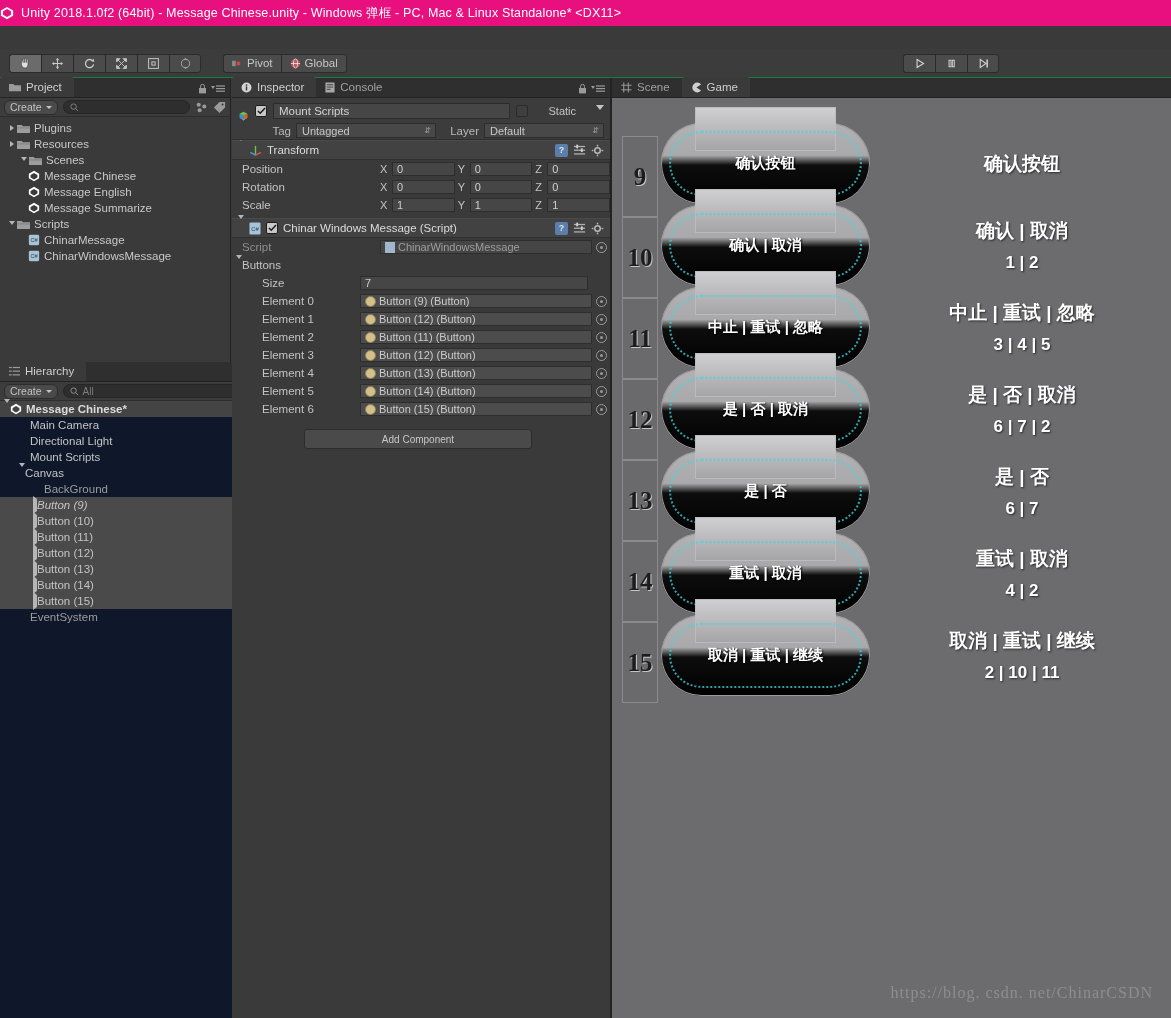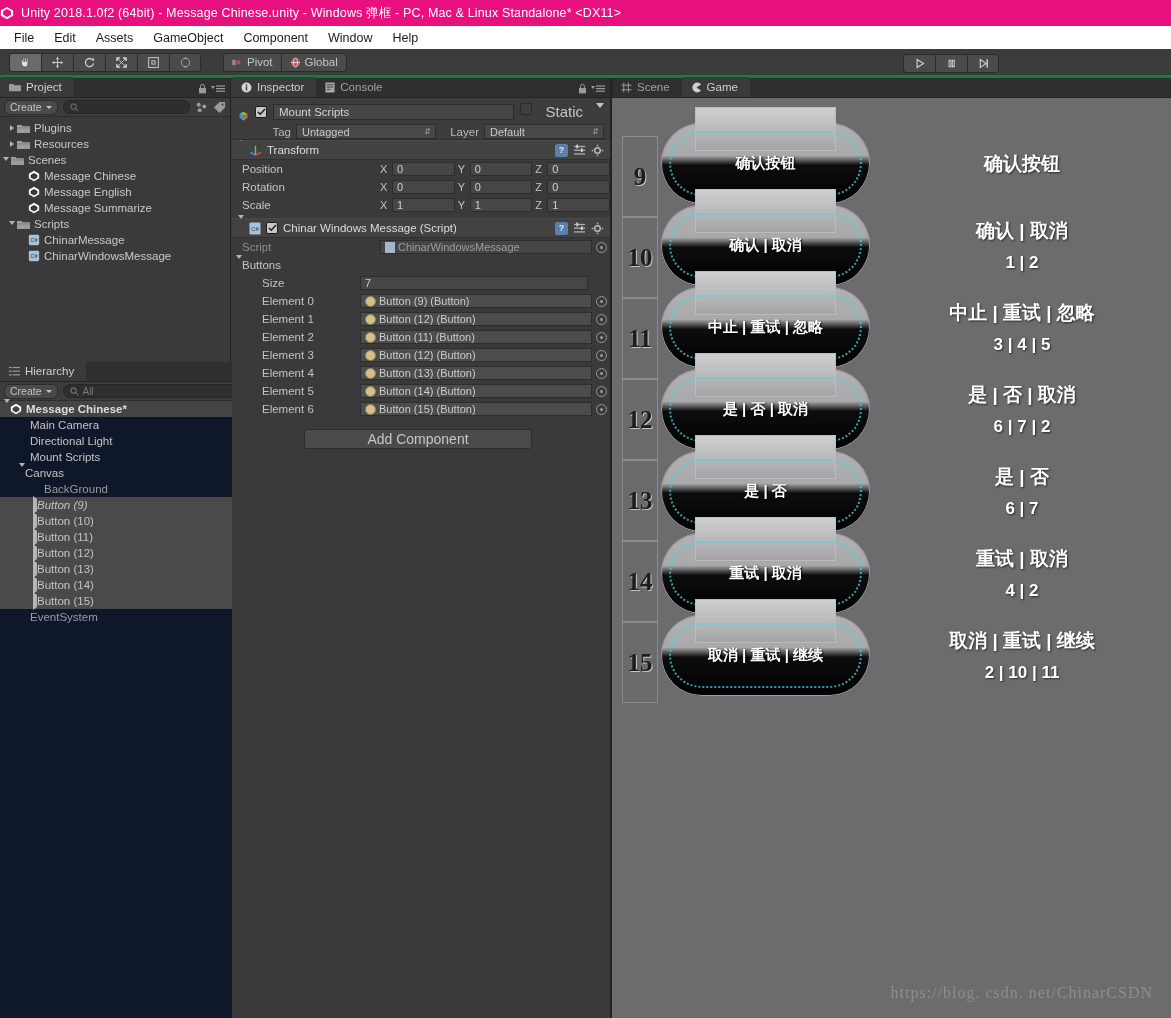--- a/index.html
+++ b/index.html
@@ -23,21 +23,21 @@
   .menubar{
     position:absolute; left:0; top:26px; width:1171px; height:23px;
     background:#ffffff; display:flex; align-items:center; padding-left:8px;
   }
   .menuitem{ color:#1b1b1b; font-size:12.5px; padding:0 10px; cursor:default; }
   .menuitem:first-child{ padding-left:6px; }
 
   
   .toolbar{
     position:absolute; left:0; top:49px; width:1171px; height:29px;
-    background:#3c3c3c; border-bottom:3px solid #15803d;
+    background:#3c3c3c; border-bottom:1px solid #15803d;
     display:flex; align-items:center;
   }
   .tool-group{ display:flex; margin-left:9px; }
   .tbtn{
     width:32px; height:19px; background:#4b4b4b;
     border:1px solid #2b2b2b; border-right:none;
     display:flex; align-items:center; justify-content:center;
   }
   .tbtn:first-child{ border-radius:3px 0 0 3px; background:#6b6b6b; }
   .tbtn:last-child{ border-right:1px solid #2b2b2b; border-radius:0 3px 3px 0; }
@@ -135,21 +135,21 @@
   .go-ico{ width:26px; height:26px; margin-right:6px; }
   .chk{
     width:12px; height:12px; background:#c8c8c8; border:1px solid #1d1d1d; border-radius:2px;
     display:flex; align-items:center; justify-content:center; flex:0 0 12px;
   }
   .chk svg{ display:block; }
   .name-field{
     flex:1; height:16px; background:#464646; border:1px solid #2c2c2c;
     color:#d2d2d2; font-size:11.5px; display:flex; align-items:center; padding:0 5px;
   }
-  .static-box{ display:flex; align-items:flex-start; gap:13px; color:#c5c5c5; font-size:15px; }
+  .static-box{ display:flex; align-items:flex-start; gap:20px; color:#c5c5c5; font-size:11px; }
   .chk-empty{ width:12px;height:12px;background:#3f3f3f;border:1px solid #2a2a2a;border-radius:2px; }
   .caret-d{ width:0;height:0;border-left:4px solid transparent;border-right:4px solid transparent;border-top:5px solid #c5c5c5; }
 
   .taglayer{ display:flex; align-items:center; gap:5px; margin-top:4px; }
   .lbl-s{ color:#b9b9b9; font-size:11.5px; }
   .dd{
     height:15px; background:#484848; border:1px solid #2c2c2c;
     color:#c8c8c8; font-size:11px; display:flex; align-items:center;
     justify-content:space-between; padding:0 4px 0 5px;
   }
@@ -185,21 +185,21 @@
   .btn-ico{ width:11px;height:11px;border-radius:50%;background:#d3c08a;border:1px solid #8d7f55; flex:0 0 11px; }
   .script-ico{ width:10px;height:11px;background:#9fb6cc; flex:0 0 10px; }
   .sizefield{
     flex:1; height:14px; background:#464646; border:1px solid #2d2d2d;
     color:#cfcfcf; font-size:11px; display:flex; align-items:center; padding:0 4px;
   }
   .add-comp{
     position:absolute; left:72px; top:351px; width:228px; height:20px;
     background:#4a4a4a; border:1px solid #2c2c2c; border-radius:3px;
     display:flex; align-items:center; justify-content:center;
-    color:#c6c6c6; font-size:14px;
+    color:#c6c6c6; font-size:10px;
   }
 
   
   .game-panel{
     position:absolute; left:612px; top:78px; width:559px; height:940px;
     background:#3a3a3a;
   }
   .game-toolrow{
     height:19px; background:#3c3c3c; display:flex; align-items:center;
     padding:0 4px; gap:6px; border-bottom:1px solid #2b2b2b; font-size:10.5px; color:#bdbdbd;
@@ -261,29 +261,20 @@
 <div class="app">
 
   <div class="titlebar">
     <svg class="title-logo" viewBox="0 0 16 16">
       <polygon points="8,1 15,5 15,11 8,15 1,11 1,5" fill="#ffffff"></polygon>
       <polygon points="8,3.5 12.5,6 12.5,10 8,12.5 3.5,10 3.5,6" fill="#e8107f"></polygon>
     </svg>
     <span class="title-text">Unity 2018.1.0f2 (64bit) - Message Chinese.unity - Windows 弹框 - PC, Mac &amp; Linux Standalone* &lt;DX11&gt;</span>
   </div>
 
-  <div class="menubar">
-    <span class="menuitem">File</span>
-    <span class="menuitem">Edit</span>
-    <span class="menuitem">Assets</span>
-    <span class="menuitem">GameObject</span>
-    <span class="menuitem">Component</span>
-    <span class="menuitem">Window</span>
-    <span class="menuitem">Help</span>
-  </div>
 
   <div class="toolbar">
     <div class="tool-group">
       <div class="tbtn">
         <svg width="13" height="13" viewBox="0 0 16 16">
           <path d="M5 13 C3 11 3 8 3 7 L3 5 Q3 4 4 4 Q5 4 5 5 L5 7 L5 3 Q5 2 6 2 Q7 2 7 3 L7 7 L7 2.5 Q7 1.5 8 1.5 Q9 1.5 9 2.5 L9 7 L9 3.5 Q9 2.5 10 2.5 Q11 2.5 11 3.5 L11 9 Q11 13 8 13.5 Z" fill="#e3e3e3" stroke="#2a2a2a" stroke-width=".6"></path>
         </svg>
       </div>
       <div class="tbtn">
         <svg width="13" height="13" viewBox="0 0 16 16">
@@ -416,21 +407,21 @@
         <span class="tw">
             <i class="tri"></i>
           </span>
         <svg class="folder-ico" viewBox="0 0 14 11">
             <path d="M0 1.6 L5 1.6 L6.3 3 L14 3 L14 10.4 L0 10.4 Z" fill="#9d9d9d"></path>
             <rect x="0" y="4.4" width="14" height="1" fill="#7e7e7e"></rect>
           </svg>
         <span>Resources</span>
       </div>
 
-      <div class="trow" style="padding-left:0;">
+      <div class="trow" style="padding-left:18px;">
         <span class="tw">
             <i class="tri open"></i>
           </span>
         <svg class="folder-ico" viewBox="0 0 14 11">
             <path d="M0 1.6 L5 1.6 L6.3 3 L14 3 L14 10.4 L0 10.4 Z" fill="#9d9d9d"></path>
             <rect x="0" y="4.4" width="14" height="1" fill="#7e7e7e"></rect>
           </svg>
         <span>Scenes</span>
       </div>
       <div class="trow" style="padding-left:28px;">

